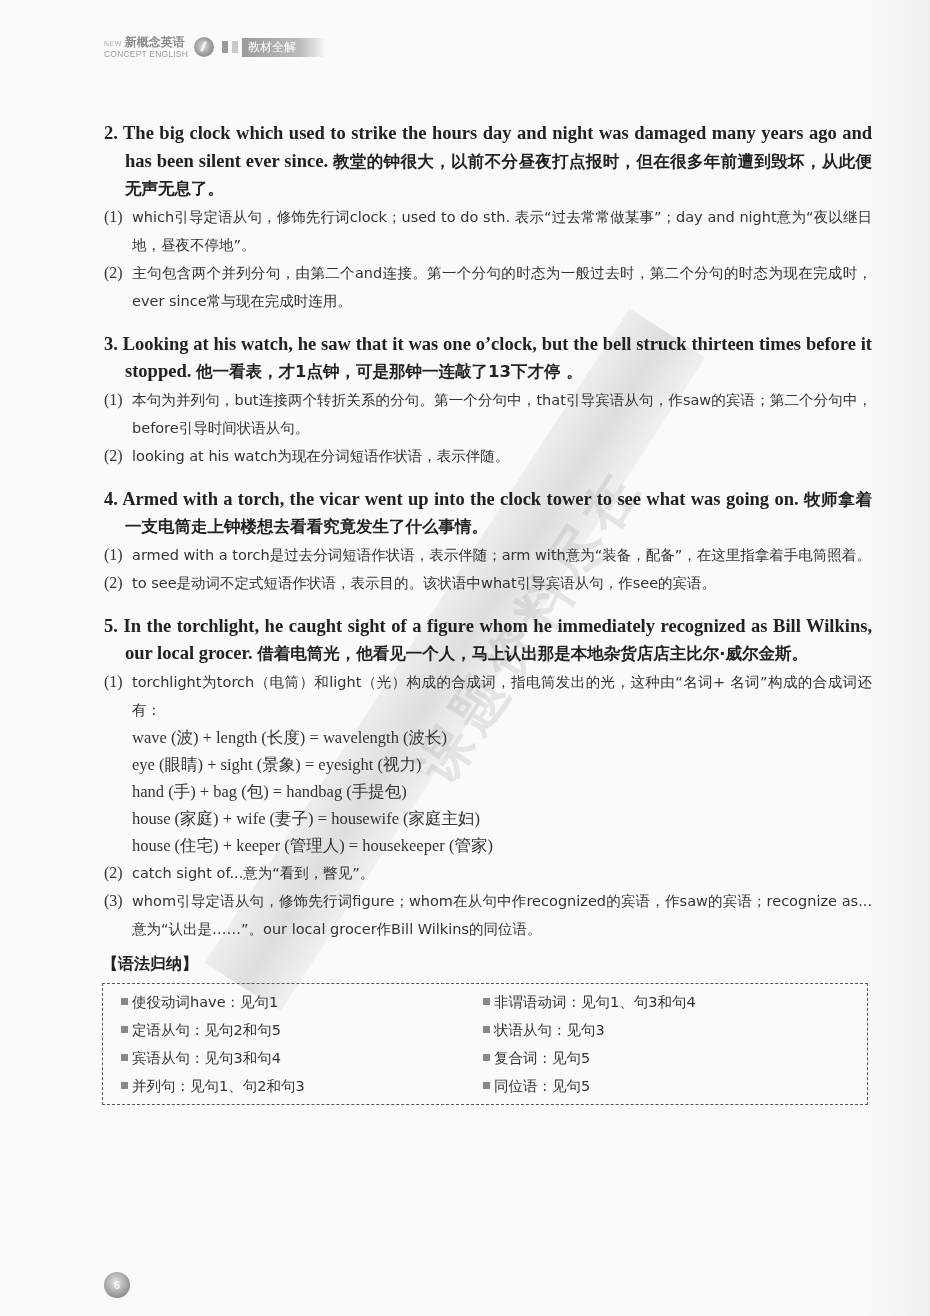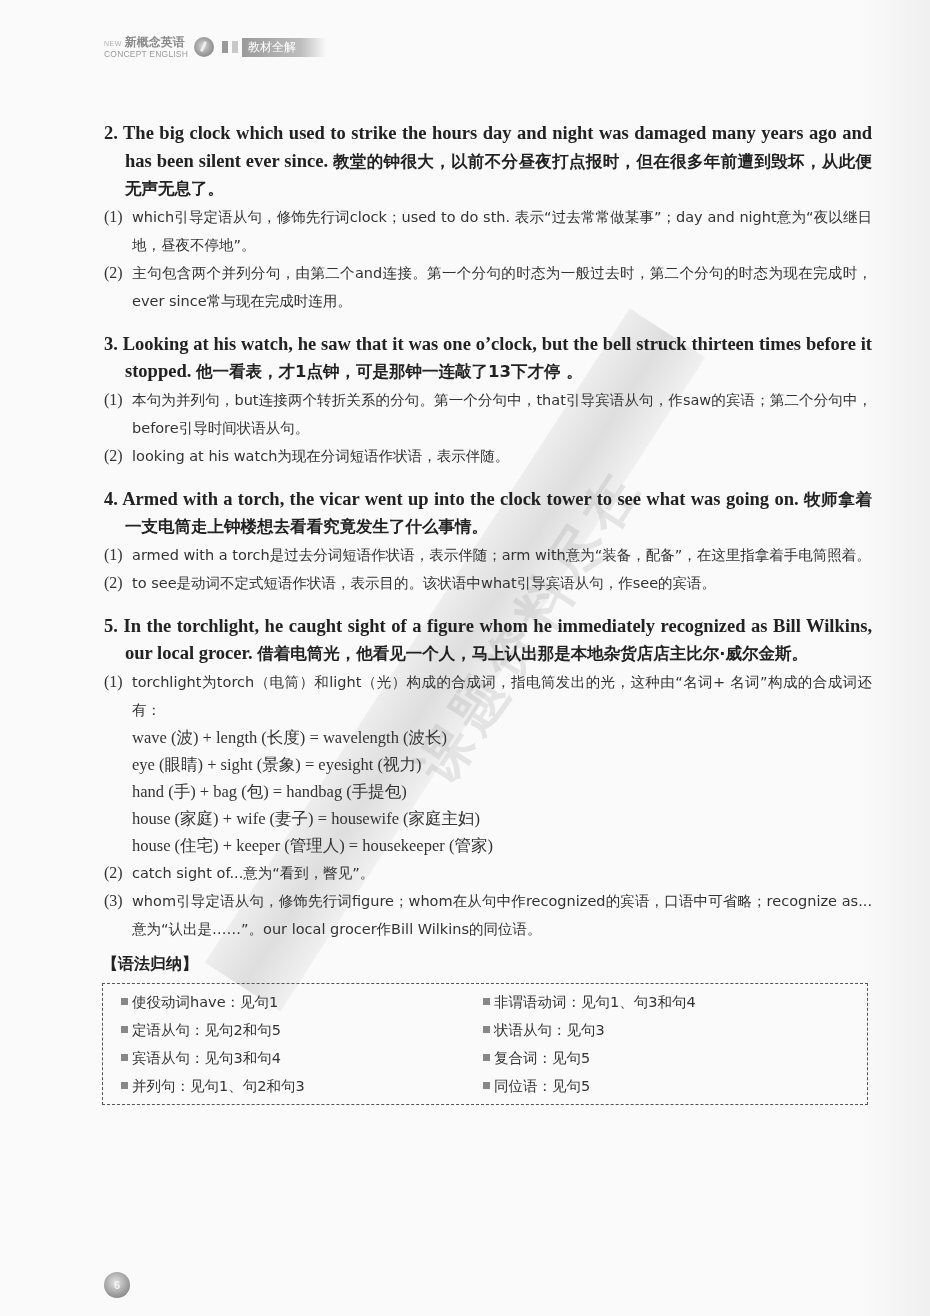--- a/index.html
+++ b/index.html
@@ -141,21 +141,21 @@
 
   <div class="sentence">
     <div class="sent-title"><span>5.</span> <span>In the torchlight, he caught sight of a figure whom he immediately recognized as Bill Wilkins, our local grocer.</span> <span class="cn">借着电筒光，他看见一个人，马上认出那是本地杂货店店主比尔·威尔金斯。</span></div>
     <div class="note"><span class="lbl">(1)</span><span class="cn-font">torchlight为torch（电筒）和light（光）构成的合成词，指电筒发出的光，这种由“名词+ 名词”构成的合成词还有：</span></div>
     <div class="example-line">wave (波) + length (长度) = wavelength (波长)</div>
     <div class="example-line">eye (眼睛) + sight (景象) = eyesight (视力)</div>
     <div class="example-line">hand (手) + bag (包) = handbag (手提包)</div>
     <div class="example-line">house (家庭) + wife (妻子) = housewife (家庭主妇)</div>
     <div class="example-line">house (住宅) + keeper (管理人) = housekeeper (管家)</div>
     <div class="note"><span class="lbl">(2)</span><span class="cn-font">catch sight of...意为“看到，瞥见”。</span></div>
-    <div class="note"><span class="lbl">(3)</span><span class="cn-font">whom引导定语从句，修饰先行词figure；whom在从句中作recognized的宾语，口语中可省略；recognize as...意为“认出是……”。our local grocer作Bill Wilkins的同位语。</span></div>
+    <div class="note"><span class="lbl">(3)</span><span class="cn-font">whom引导定语从句，修饰先行词figure；whom在从句中作recognized的宾语，作saw的宾语；recognize as...意为“认出是……”。our local grocer作Bill Wilkins的同位语。</span></div>
   </div>
 
   <div class="summary-title">【语法归纳】</div>
   <div class="summary-box">
     <div class="summary-item">
         <span class="bullet"></span>
         <span class="cn-font">使役动词have：见句1</span>
       </div>
     <div class="summary-item">
         <span class="bullet"></span>

